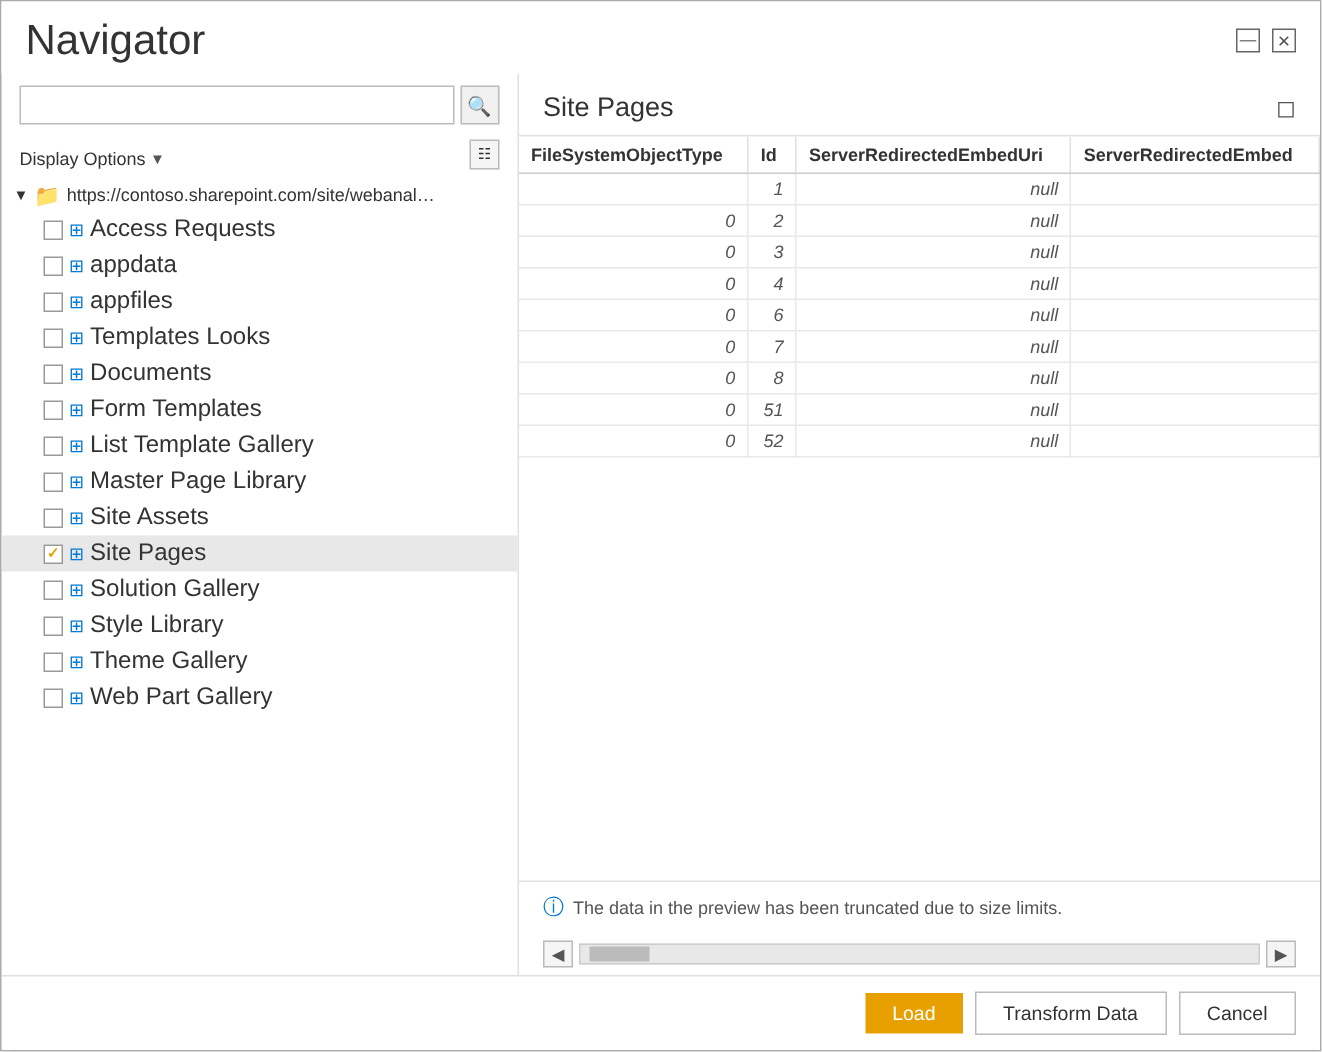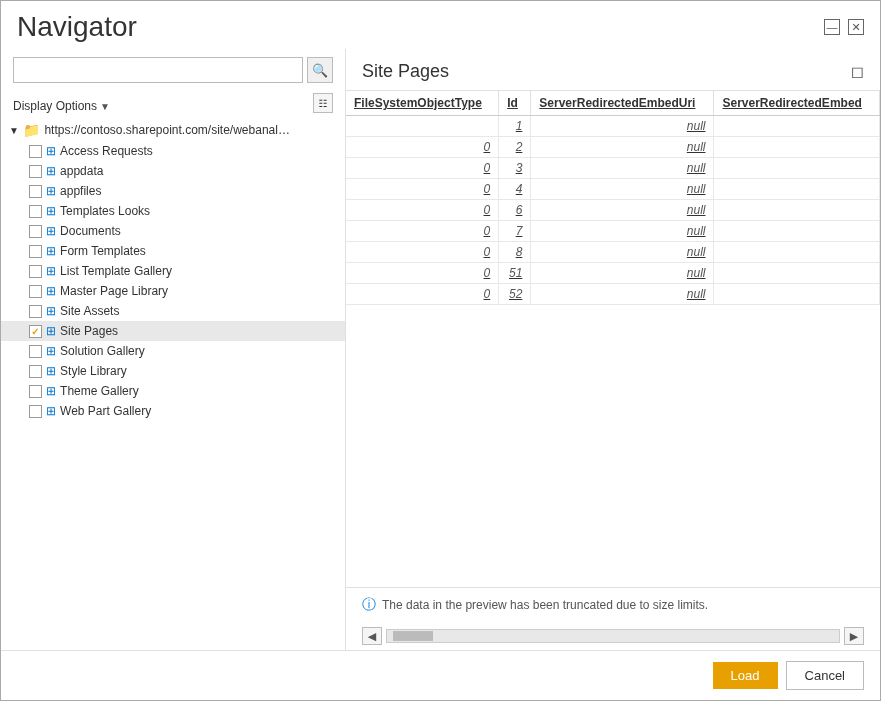--- a/index.html
+++ b/index.html
@@ -177,21 +177,21 @@
       color: #e8a000;
       font-size: 10px;
       font-weight: bold;
     }
     .grid-icon {
       font-size: 12px;
       color: #0078d4;
       flex-shrink: 0;
     }
     .item-label {
-      font-size: 12px;
+      font-size: 16px;
       color: #333;
     }
     
     .right-panel {
       flex: 1;
       display: flex;
       flex-direction: column;
       padding: 12px 0 0 0;
       overflow: hidden;
     }
@@ -209,21 +209,20 @@
     .preview-icon-btn {
       cursor: pointer;
       color: #555;
       font-size: 16px;
     }
     .table-wrapper {
       flex: 1;
       overflow: auto;
       border-top: 1px solid #e0e0e0;
       border-bottom: 1px solid #e0e0e0;
-      text-decoration: underline;
     }
     table {
       border-collapse: collapse;
       width: 100%;
       min-width: 480px;
       font-size: 12px;
     }
     thead th {
       background: #fff;
       border-bottom: 1px solid #ccc;
@@ -522,15 +521,16 @@
         <div class="scroll-track">
           <div class="scroll-thumb"></div>
         </div>
         <button class="scroll-right-btn">▶</button>
       </div>
     </div>
   </div>
 
   <div class="bottom-bar">
     <button class="btn-load">Load</button>
+    <button class="btn-secondary">Transform Data</button>
     <button class="btn-secondary">Cancel</button>
   </div>
 </div>
 
 </body></html>

